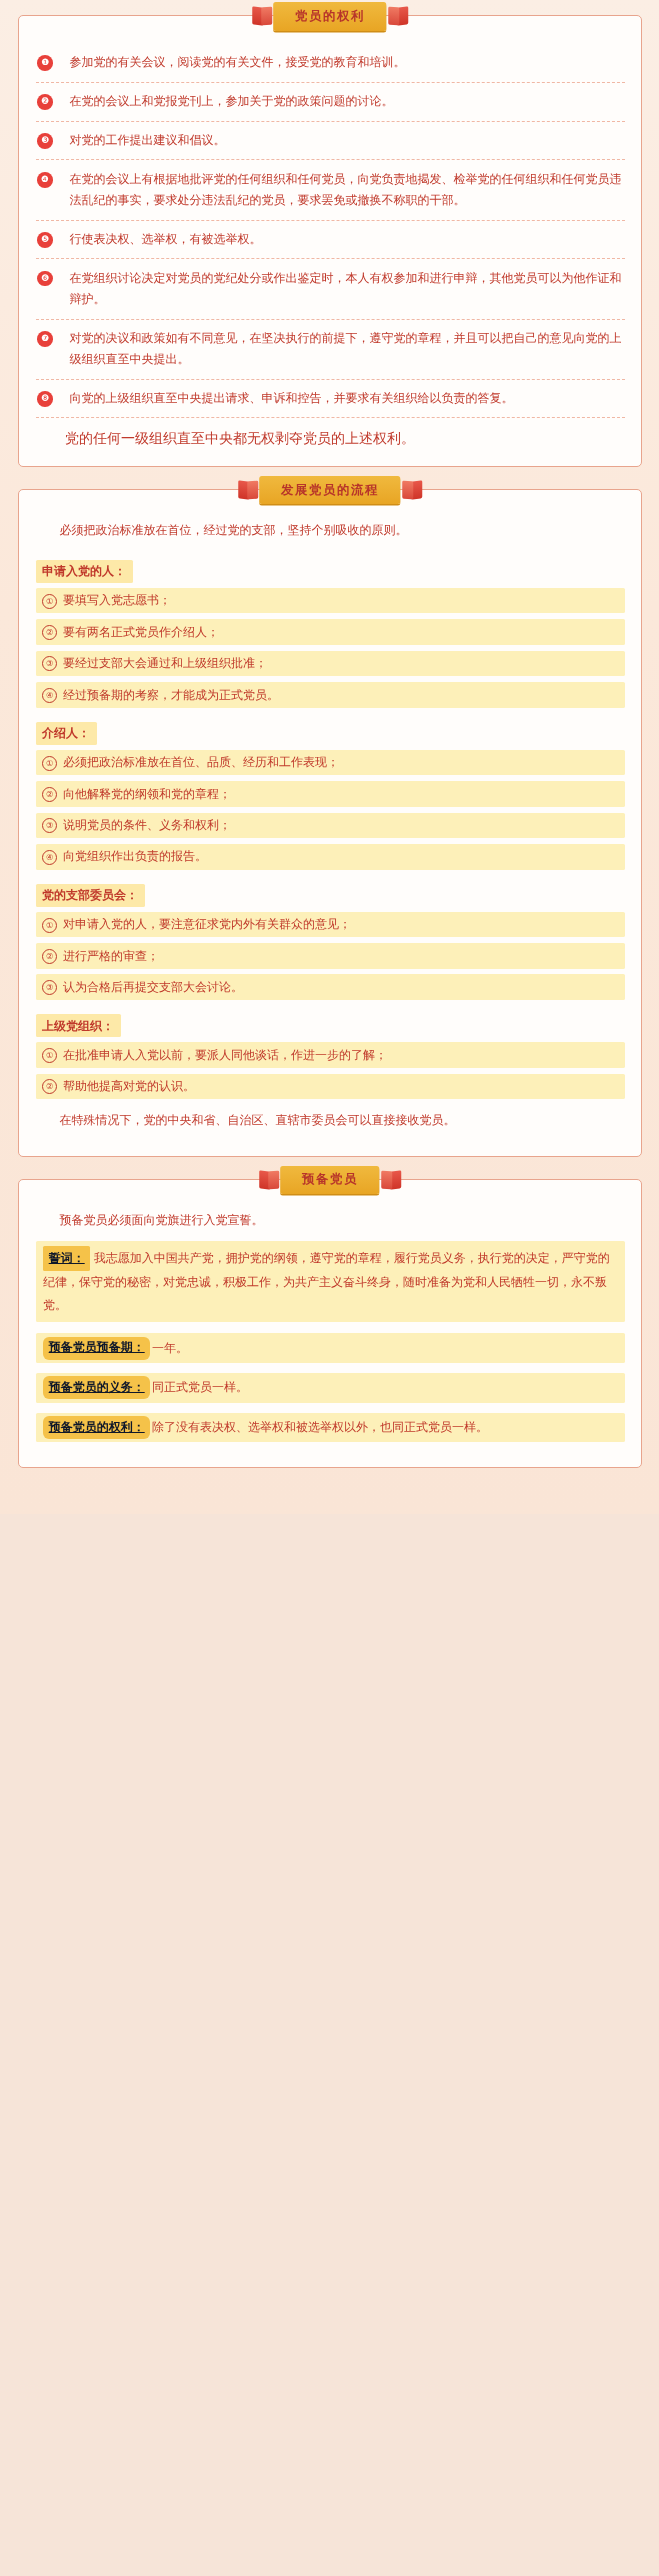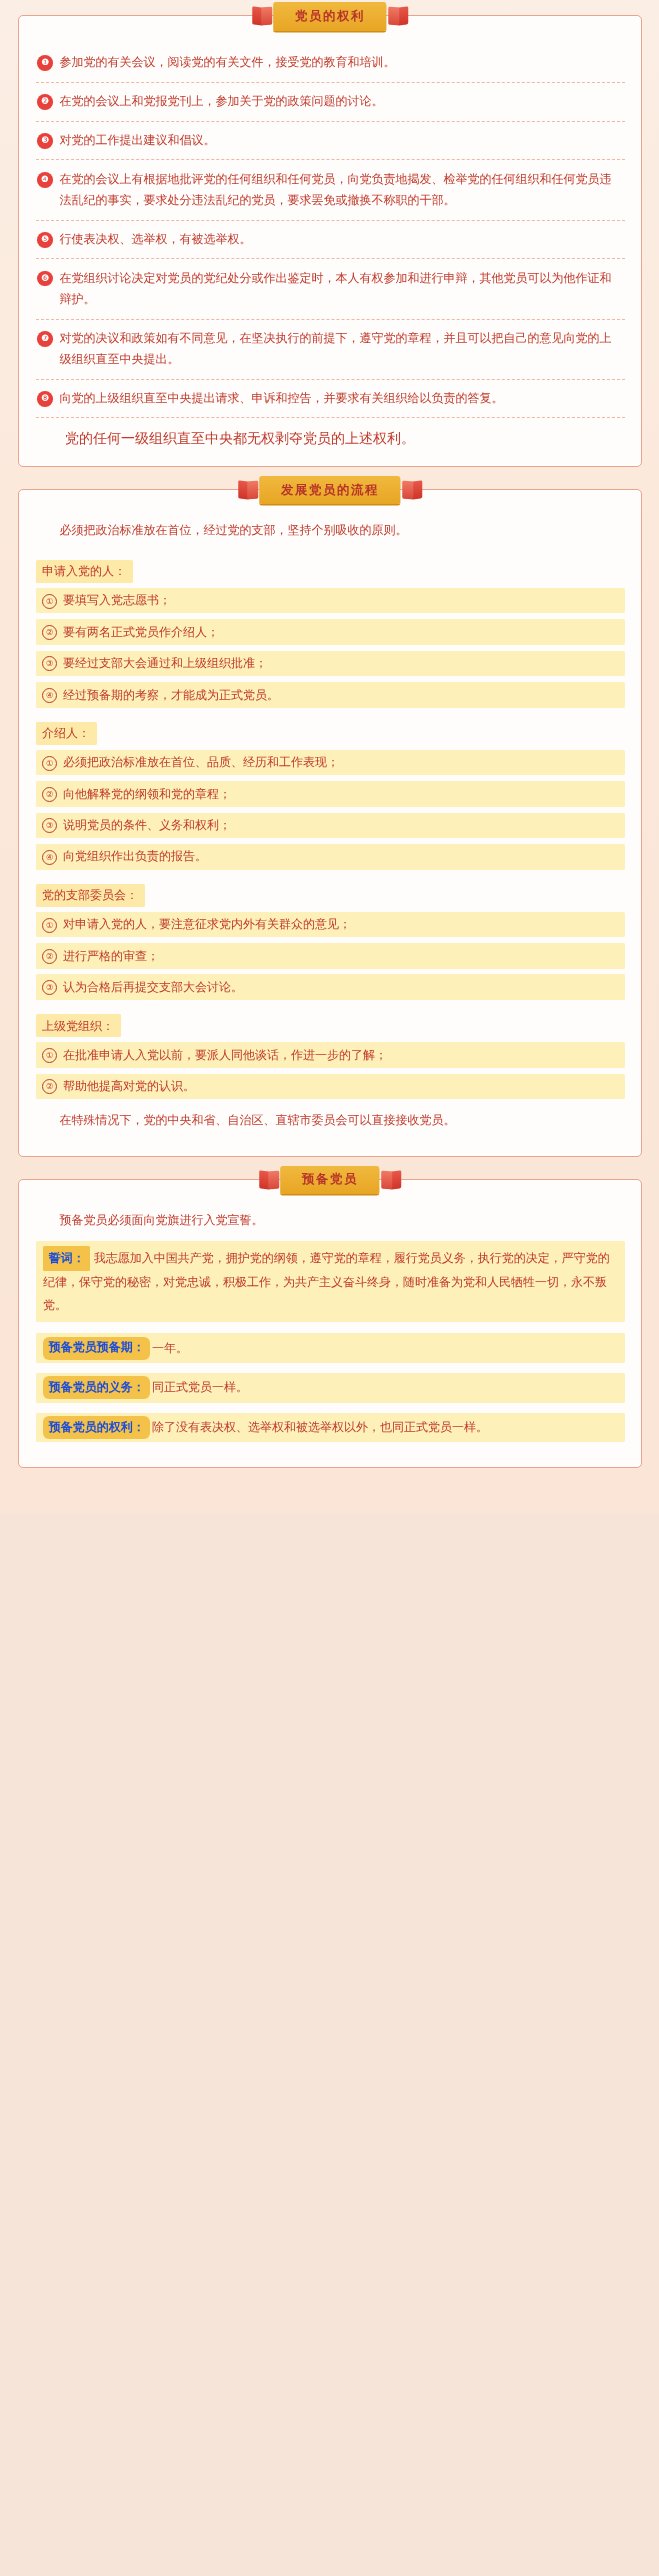--- a/index.html
+++ b/index.html
@@ -71,42 +71,42 @@
     flex:0 0 auto;
     width:15.7px;height:15.7px;border-radius:50%;
     background:#e8403a;
     color:#fff;
     font-size:9px;
     line-height:15.7px;
     text-align:center;
     margin:3.3px 6.6px 0 0;
     font-family:"DejaVu Sans",sans-serif;
   }
-  .itxt{flex:1;}
+  .itxt{flex:1;margin-left:10px;}
   .closing{
     border-top:0.8px dashed #f0b7a4;
     padding:10px 1.6px 1.6px 1.6px;
     font-size:14px;
     line-height:21.4px;
     text-indent:2em;
   }
   
   .para{
     font-size:12px;
     line-height:22px;
     text-indent:2em;
     margin:1.6px 0 10px 0;
     color:#c0392b;
   }
   .grp-title{
     display:inline-block;
     background:#fde9a8;
     color:#c0392b;
     font-size:12px;
-    font-weight:normal;
+    font-weight:bold;
     line-height:20px;
     padding:1.6px 6.6px;
     border-radius:1.6px;
     margin:8.2px 0 5px 0;
   }
   .sub{
     display:flex;
     align-items:flex-start;
     background:#fdf0b9;
     border-radius:1.6px;
@@ -131,25 +131,26 @@
     border-radius:1.6px;
     padding:5px 7.4px;
     font-size:12px;
     line-height:23px;
     margin:8.2px 0 11.5px 0;
     color:#c0392b;
   }
   .tag{
     display:inline-block;
     background:#f5c249;
-    color:#1d4ed8;
+    color:#0f172a;
     font-weight:bold;
     padding:0.8px 5.8px;
     border-radius:1.6px;
     margin-right:3.3px;
+    text-decoration:underline;
   }
   .note{
     display:inline-block;
     background:#fdf0b9;
     border-radius:1.6px;
     padding:3.3px 7.4px;
     font-size:12px;
     line-height:21.4px;
     margin:0 0 10px 0;
   }

